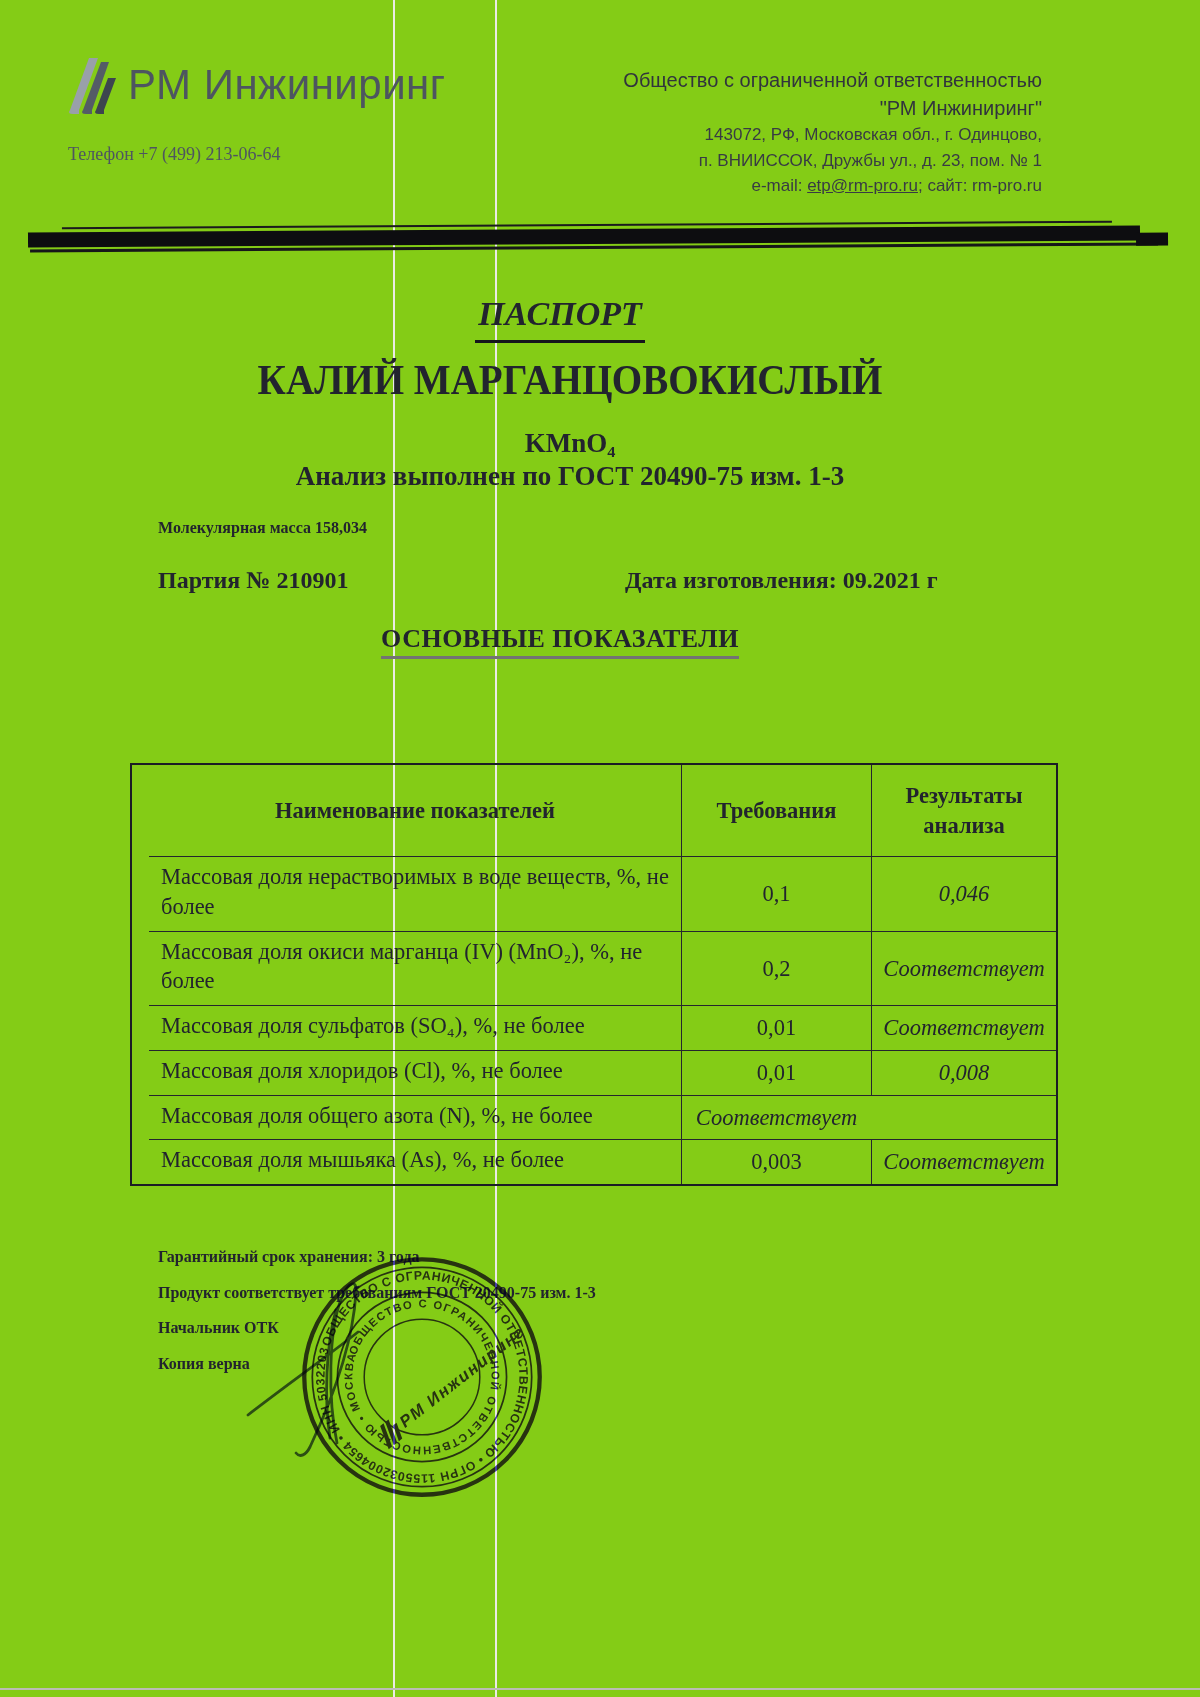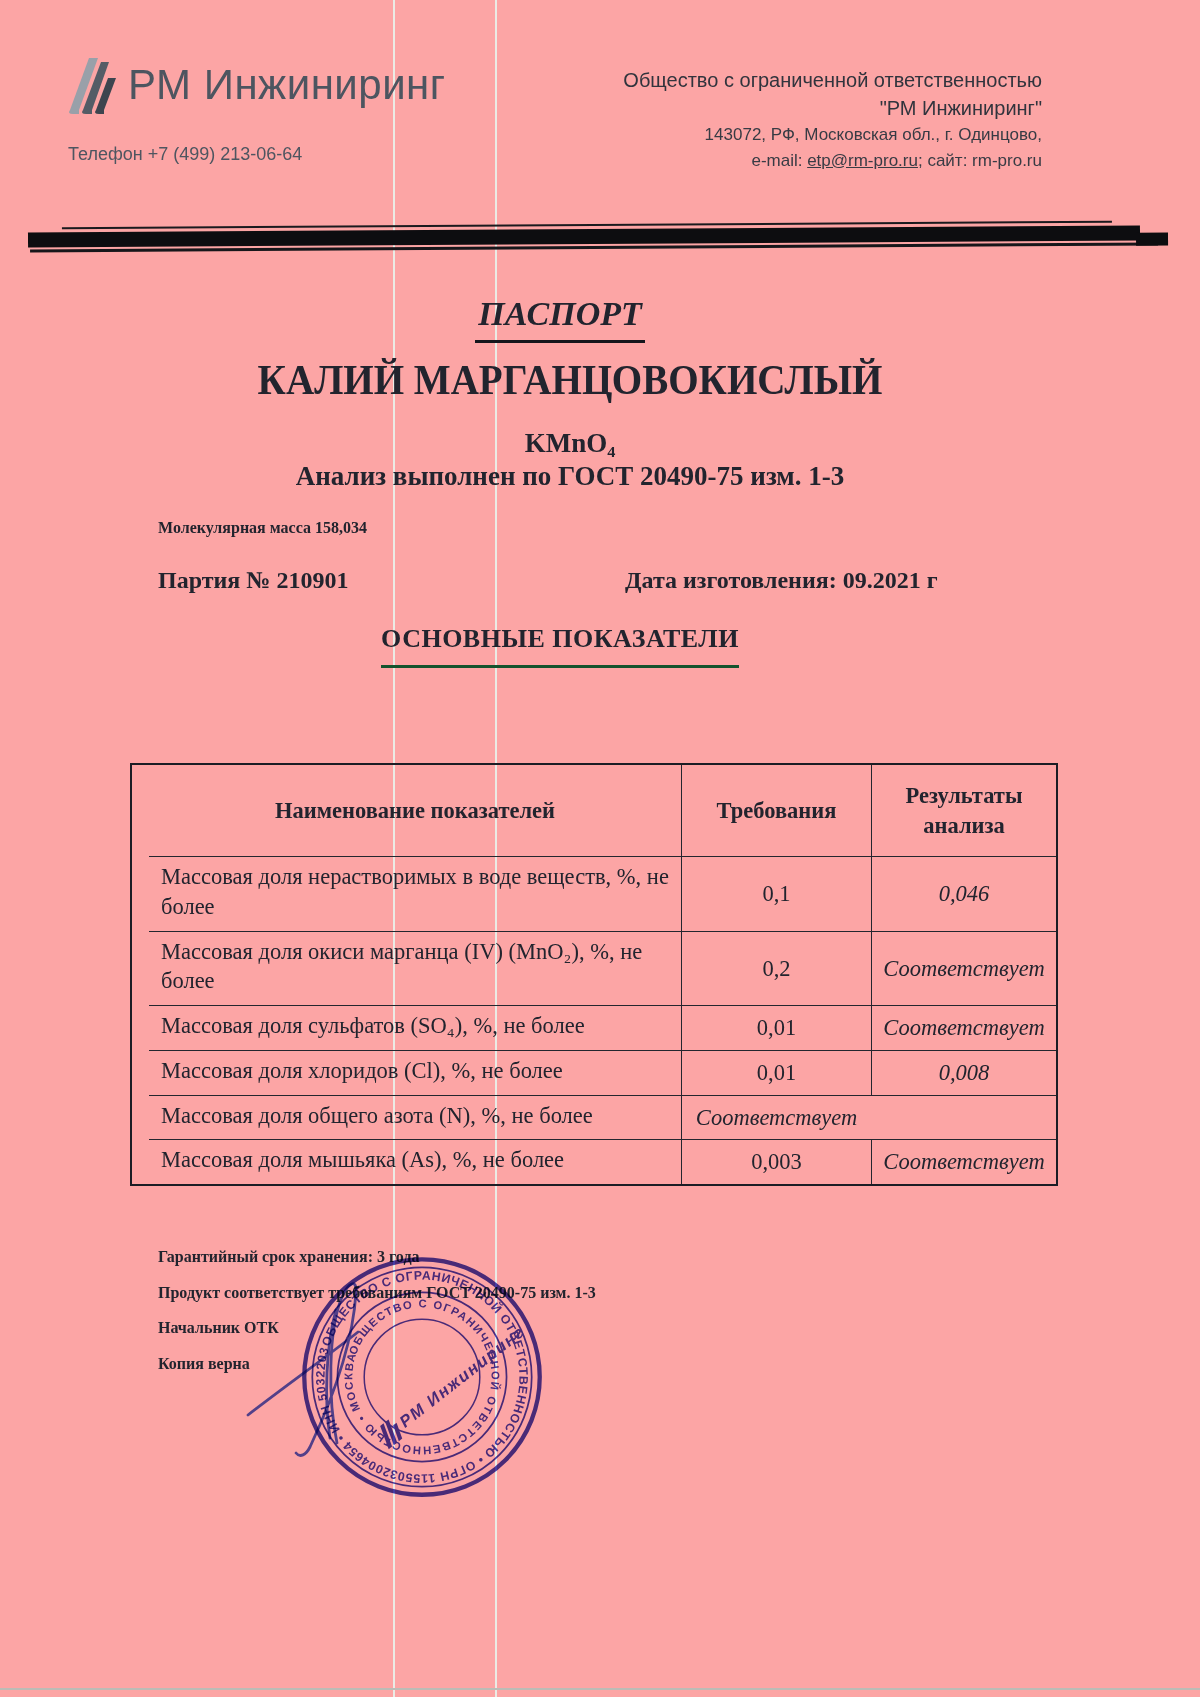--- a/index.html
+++ b/index.html
@@ -1,29 +1,29 @@
 <!DOCTYPE html>
 <html><head>
 <meta charset="utf-8">
 <style>
   html,body { margin:0; padding:0; background:#888; }
   .page {
     position:relative; width:1200px; height:1697px; margin:0 auto;
-    background:#fca5a5; overflow:hidden;
+    background:#84cc16; overflow:hidden;
     font-family:"Liberation Serif","DejaVu Serif",serif; color:#22242e;
   }
   
   .fold-v { position:absolute; top:0; bottom:0; width:2px; background:#ebebe5; }
   .fold-v.f1 { left:393px; } .fold-v.f2 { left:495px; }
   .page-edge-bottom { position:absolute; left:0; right:0; top:1688px; height:2px; background:#bcbcb6; }
 
   
   .logo-wrap { position:absolute; left:62px; top:52px; display:flex; align-items:center; gap:4px; }
   .logo-text { font-family:"Liberation Sans","DejaVu Sans",sans-serif; font-size:42px; color:#4d5560; letter-spacing:.5px; }
-  .phone { position:absolute; left:68px; top:144px; font-family:Liberation Sans, sans-serif; font-size:18px; color:#4e5560; }
+  .phone { position:absolute; left:68px; top:144px; font-family:Liberation Serif, serif; font-size:18px; color:#4e5560; }
   .company { position:absolute; left:520px; top:66px; width:522px; text-align:right;
              font-family:"Liberation Sans","DejaVu Sans",sans-serif; color:#31343d; }
   .company .big { font-size:20px; line-height:28px; }
   .company .small { font-size:17px; line-height:25.5px; color:#383b44; }
   .company a.mail { color:#383b44; text-decoration:underline; }
 
   
   .scan-bar { position:absolute; left:28px; top:229px; width:1112px; height:15px; background:#0d0d10;
               transform:rotate(-0.35deg); }
   .scan-bar::before { content:""; position:absolute; left:34px; top:-5px; width:1050px; height:2px; background:#1a1a1e; }
@@ -34,21 +34,21 @@
   .cblock { position:absolute; text-align:center; }
   .doc-type { left:0; width:1120px; top:295px; font-size:34px; font-weight:bold; font-style:italic; }
   .doc-type span { border-bottom:3.5px solid #15161c; padding:0 3px 8px; }
   .product { left:0; width:1140px; top:356px; font-size:42px; font-weight:bold; transform:scaleX(.93); }
   .formula { left:0; width:1140px; top:428px; font-size:27px; font-weight:bold; }
   .standard { left:0; width:1140px; top:461px; font-size:27px; font-weight:bold; }
   .molmass { position:absolute; left:158px; top:519px; font-size:16px; font-weight:bold; }
   .batch   { position:absolute; left:158px; top:567px; font-size:24px; font-weight:bold; }
   .mfgdate { position:absolute; left:625px; top:567px; font-size:24px; font-weight:bold; }
   .table-title { left:0; width:1120px; top:624px; font-size:26px; font-weight:bold; letter-spacing:.5px; }
-  .table-title span { border-bottom:3px solid #14532d; padding-bottom:12px; }
+  .table-title span { border-bottom:3px solid #737373; padding-bottom:3px; }
 
   
   .spec-table { position:absolute; left:130px; top:763px; width:907px; border:2.2px solid #1b1d25;padding-left:17px; }
   .trow { display:grid; grid-template-columns:532px 190px 185px; border-top:1.6px solid #24262e; }
   .trow:first-child { border-top:none; }
   .tc { border-left:1.6px solid #24262e; display:flex; align-items:center; justify-content:center;
         font-size:22.5px; line-height:1.32; padding:6px 8px; }
   .tc:first-child { border-left:none; justify-content:flex-start; text-align:left; padding:5px 10px 9px 12px; }
   .thead .tc { font-weight:bold; text-align:center; justify-content:center; padding:16px 24px; }
   .thead { min-height:56px; }
@@ -80,20 +80,21 @@
       <path d="M34,58 q-3,4 3,4 l5,0 0,-4 z" fill="#3d454f"></path>
     </svg>
     <span class="logo-text">РМ Инжиниринг</span>
   </div>
   <div class="phone">Телефон +7 (499) 213-06-64</div>
 
   <div class="company">
     <div class="big">Общество с ограниченной ответственностью</div>
     <div class="big">"РМ Инжиниринг"</div>
     <div class="small">143072, РФ, Московская обл., г. Одинцово,</div>
+    <div class="small">п. ВНИИССОК, Дружбы ул., д. 23, пом. № 1</div>
     <div class="small"><span>e-mail: </span><a class="mail" href="#">etp@rm-pro.ru</a><span>; сайт: </span><span>rm-pro.ru</span></div>
   </div>
 
   <div class="scan-bar">
       <div class="underln"></div>
     </div>
 
   <div class="cblock doc-type"><span>ПАСПОРТ</span></div>
   <div class="cblock product">КАЛИЙ МАРГАНЦОВОКИСЛЫЙ</div>
   <div class="cblock formula">KMnO₄</div>

